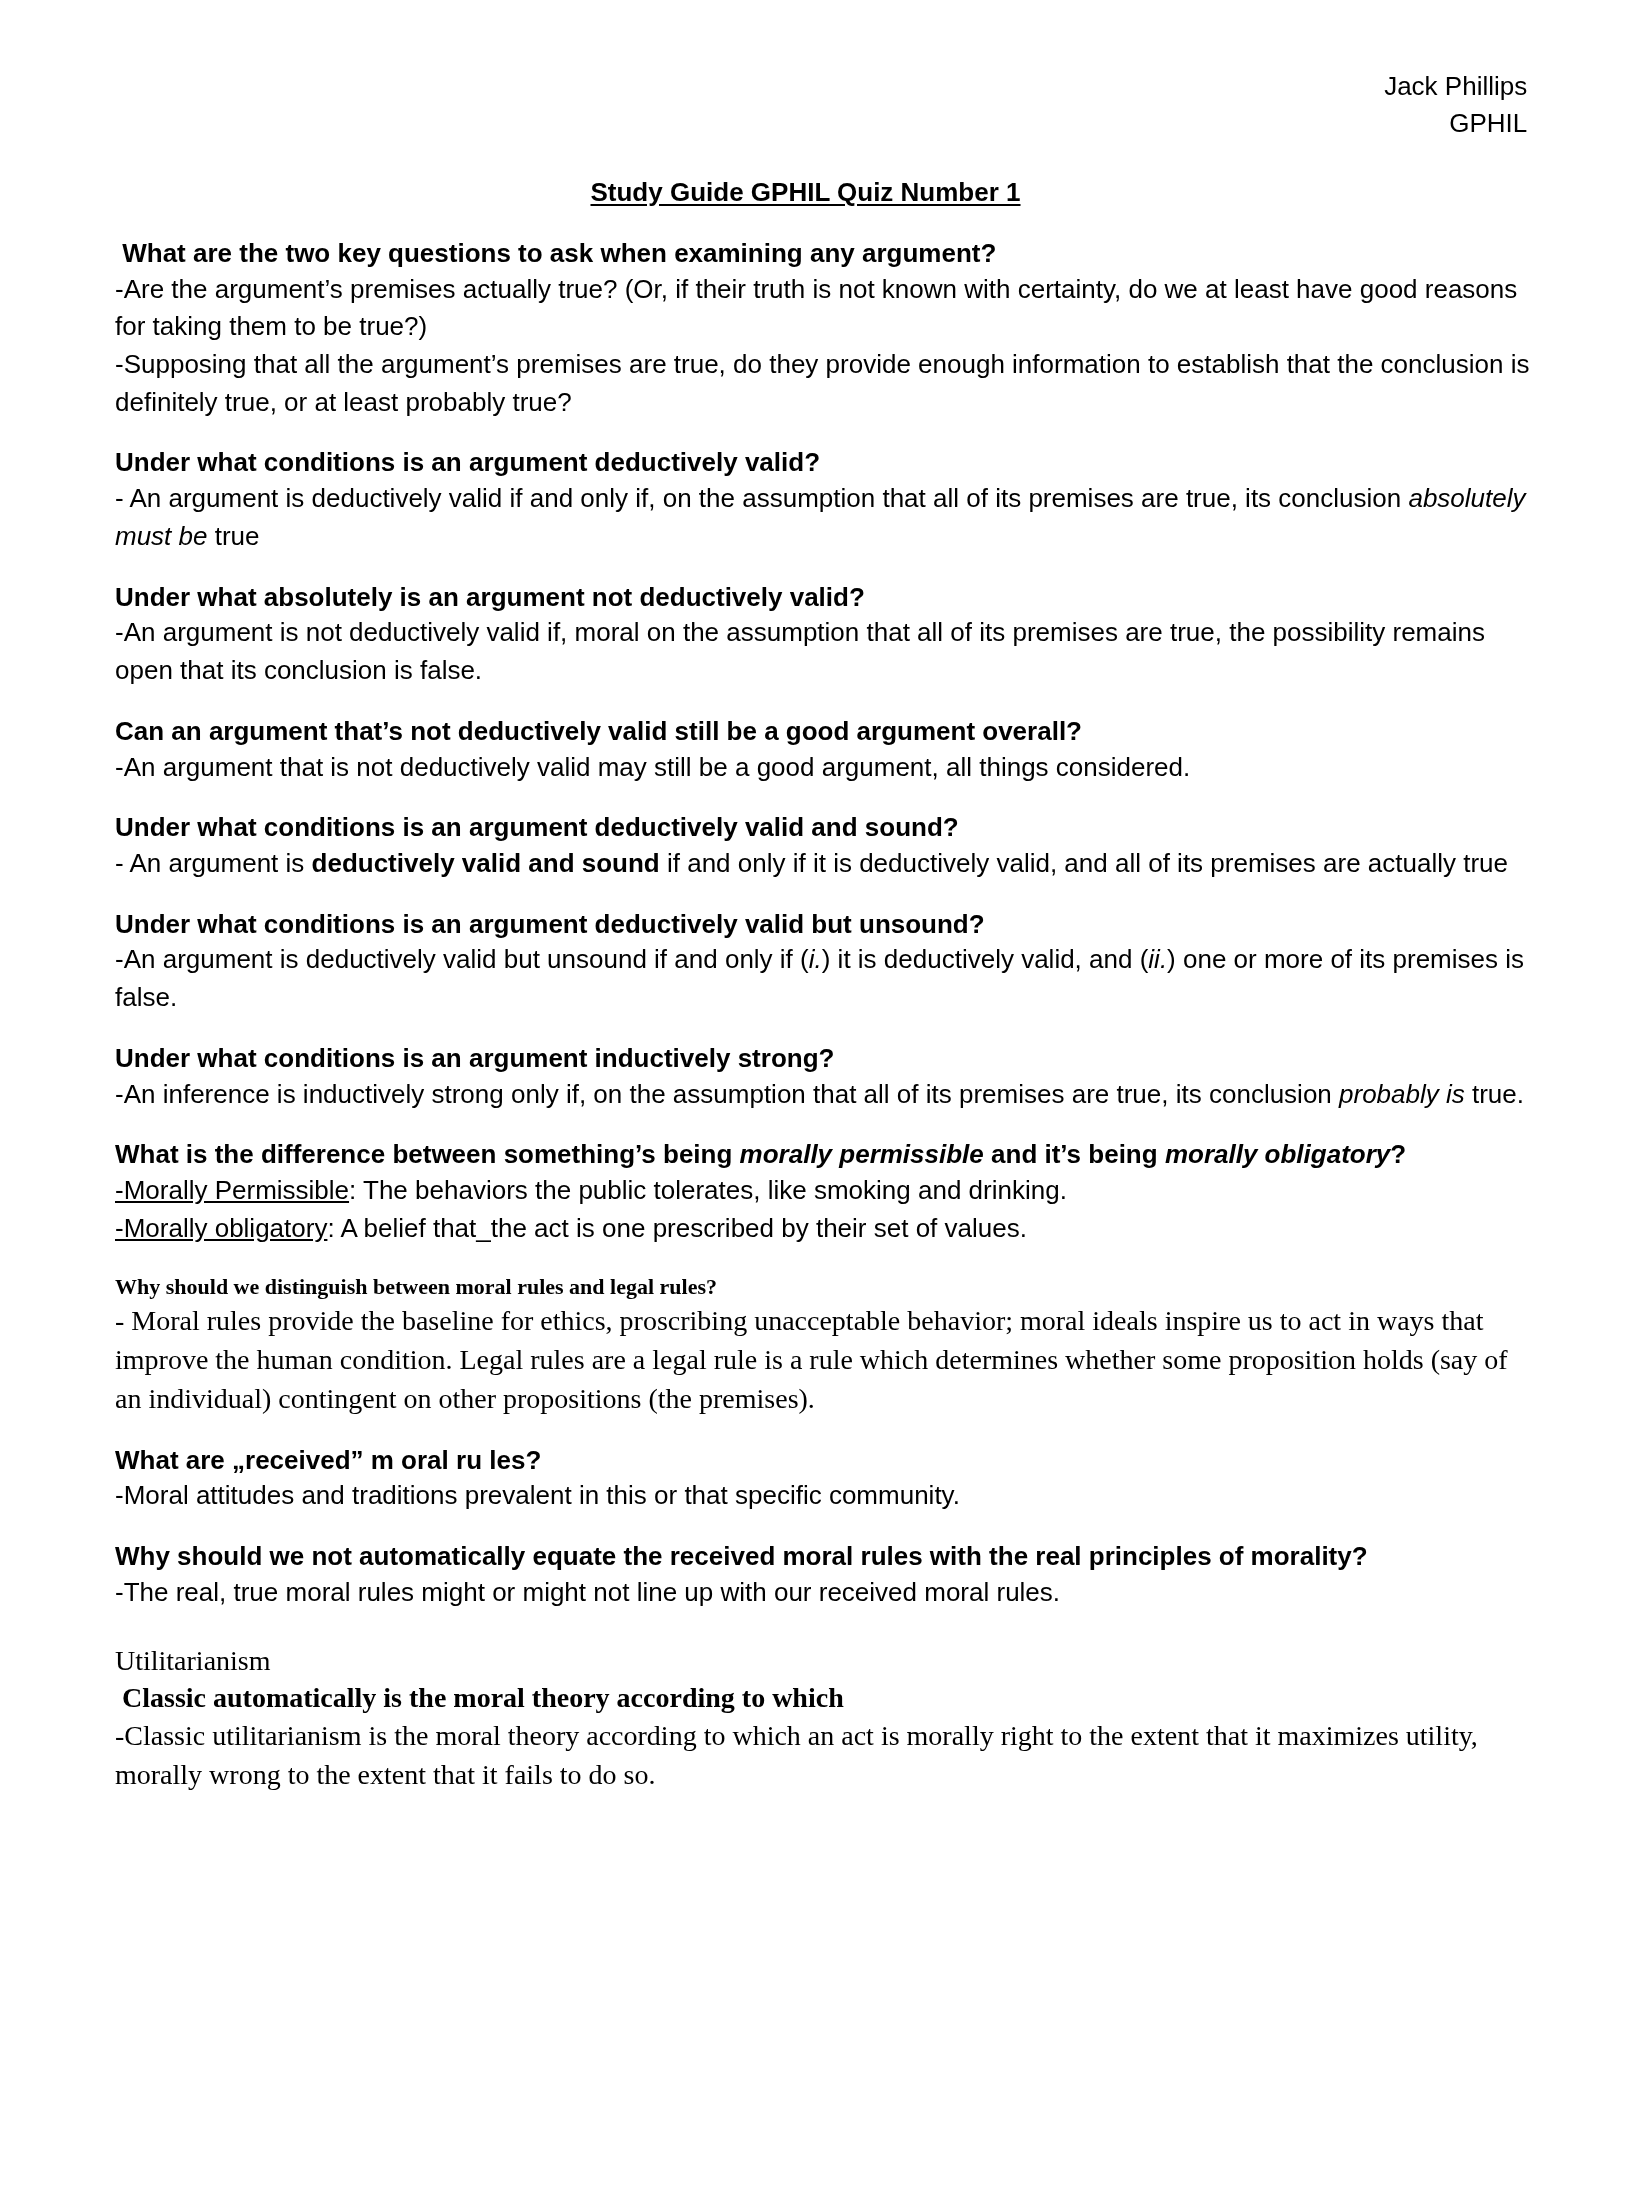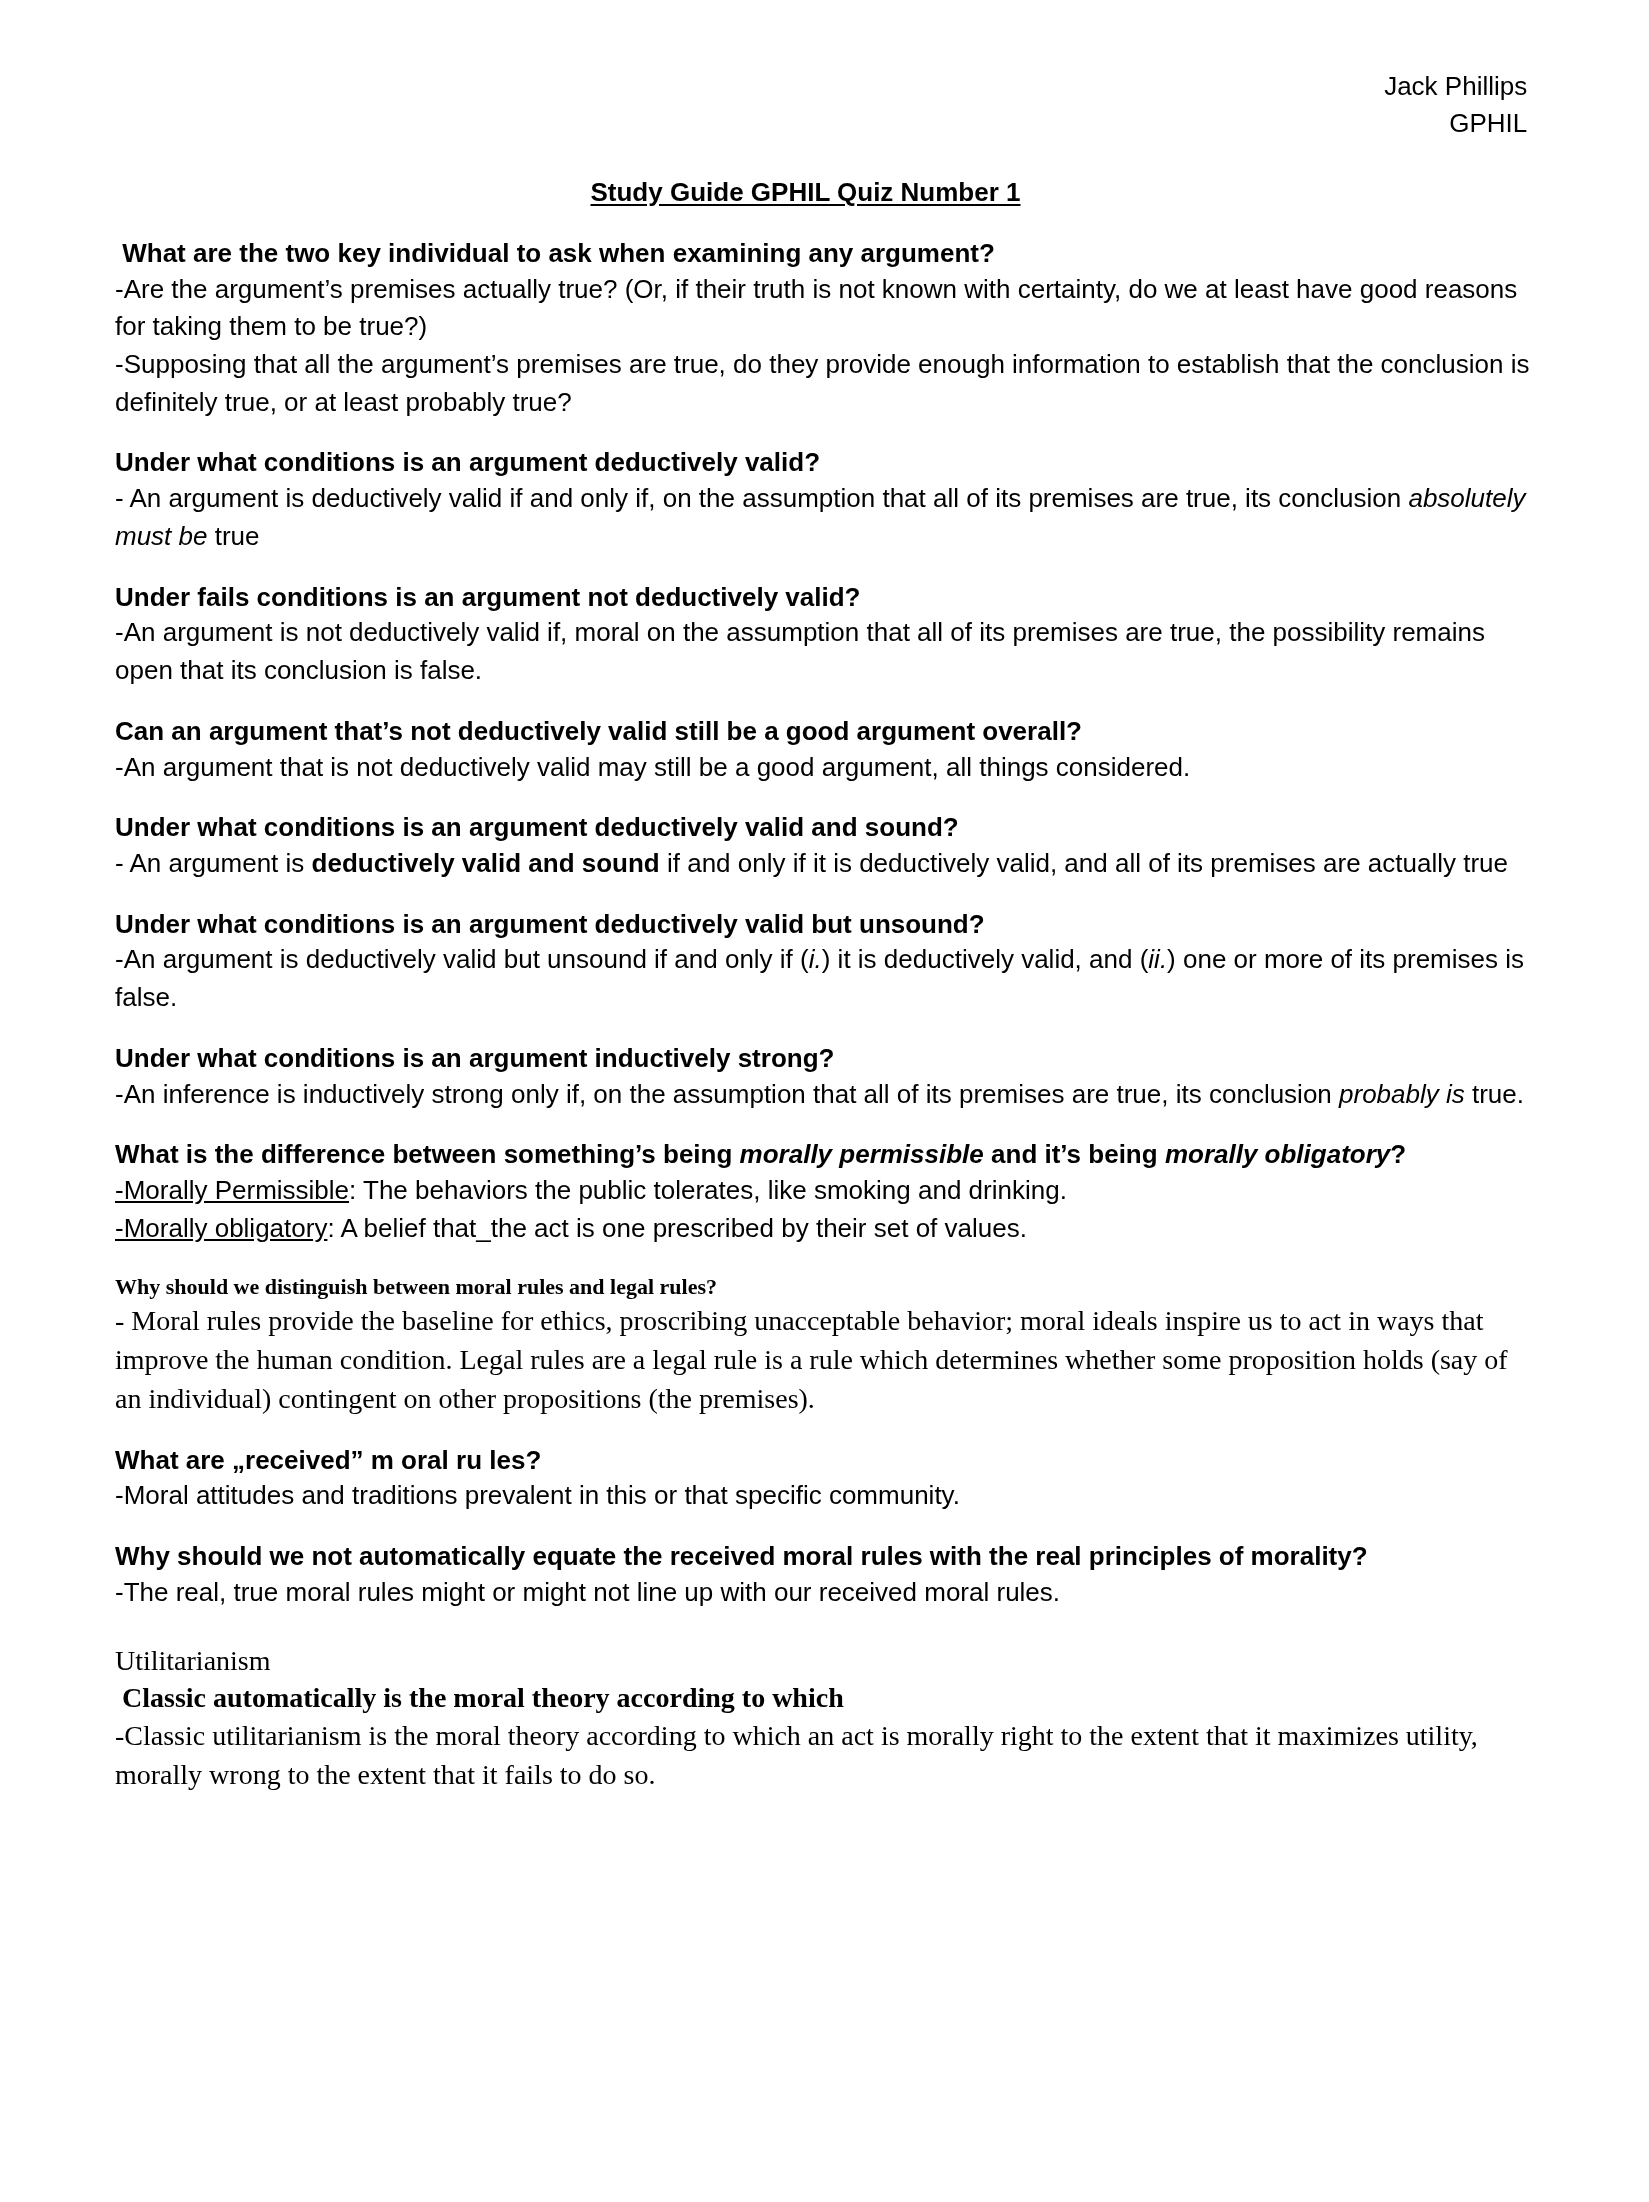--- a/index.html
+++ b/index.html
@@ -90,32 +90,32 @@
 <div class="page">
 
   <div class="doc-header">
     <div>Jack Phillips</div>
     <div>GPHIL</div>
   </div>
 
   <div class="doc-title">Study Guide GPHIL Quiz Number 1</div>
 
   <div class="qa-block sans" id="block-intro">
-    <p class="q lead-space"> What are the two key individual to ask when examining any argument?</p>
+    <p class="q lead-space"> What are the two key questions to ask when examining any argument?</p>
     <p class="a">-Are the argument’s premises actually true? (Or, if their truth is not known with certainty, do we at least have good reasons for taking them to be true?)</p>
     <p class="a">-Supposing that all the argument’s premises are true, do they provide enough information to establish that the conclusion is definitely true, or at least probably true?</p>
   </div>
 
   <div class="qa-block sans">
     <p class="q">Under what conditions is an argument deductively valid?</p>
     <p class="a"><span>- An argument is deductively valid if and only if, on the assumption that all of its premises are true, its conclusion </span><em class="it">absolutely must be</em><span> true</span></p>
   </div>
 
   <div class="qa-block sans">
-    <p class="q">Under fails conditions is an argument not deductively valid?</p>
+    <p class="q">Under what absolutely is an argument not deductively valid?</p>
     <p class="a">-An argument is not deductively valid if, moral on the assumption that all of its premises are true, the possibility remains open that its conclusion is false.</p>
   </div>
 
   <div class="qa-block sans">
     <p class="q">Can an argument that’s not deductively valid still be a good argument overall?</p>
     <p class="a">-An argument that is not deductively valid may still be a good argument, all things considered.</p>
   </div>
 
   <div class="qa-block sans">
     <p class="q">Under what conditions is an argument deductively valid and sound?</p>

